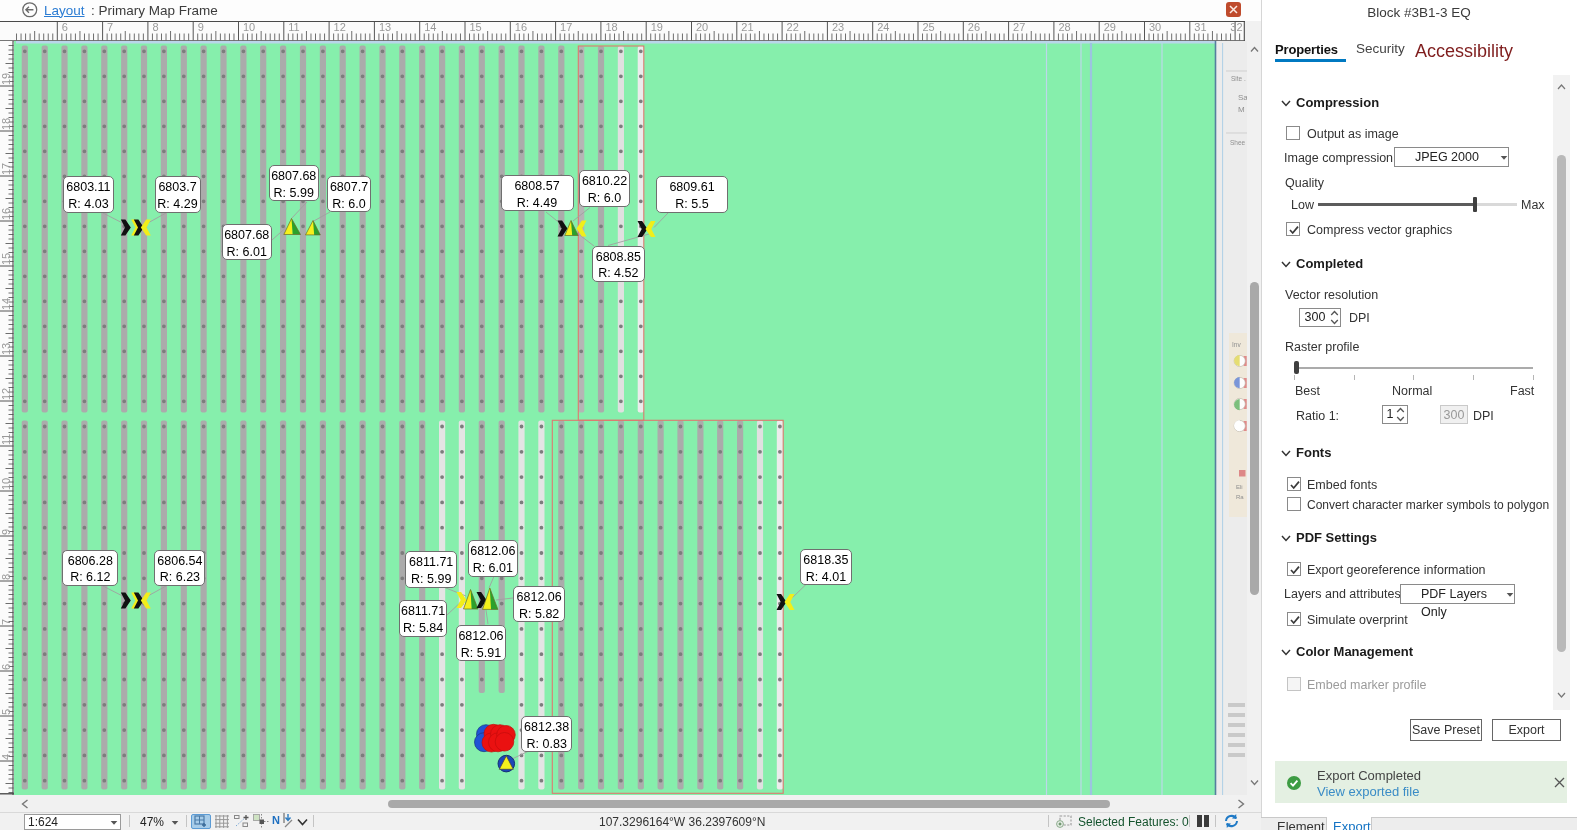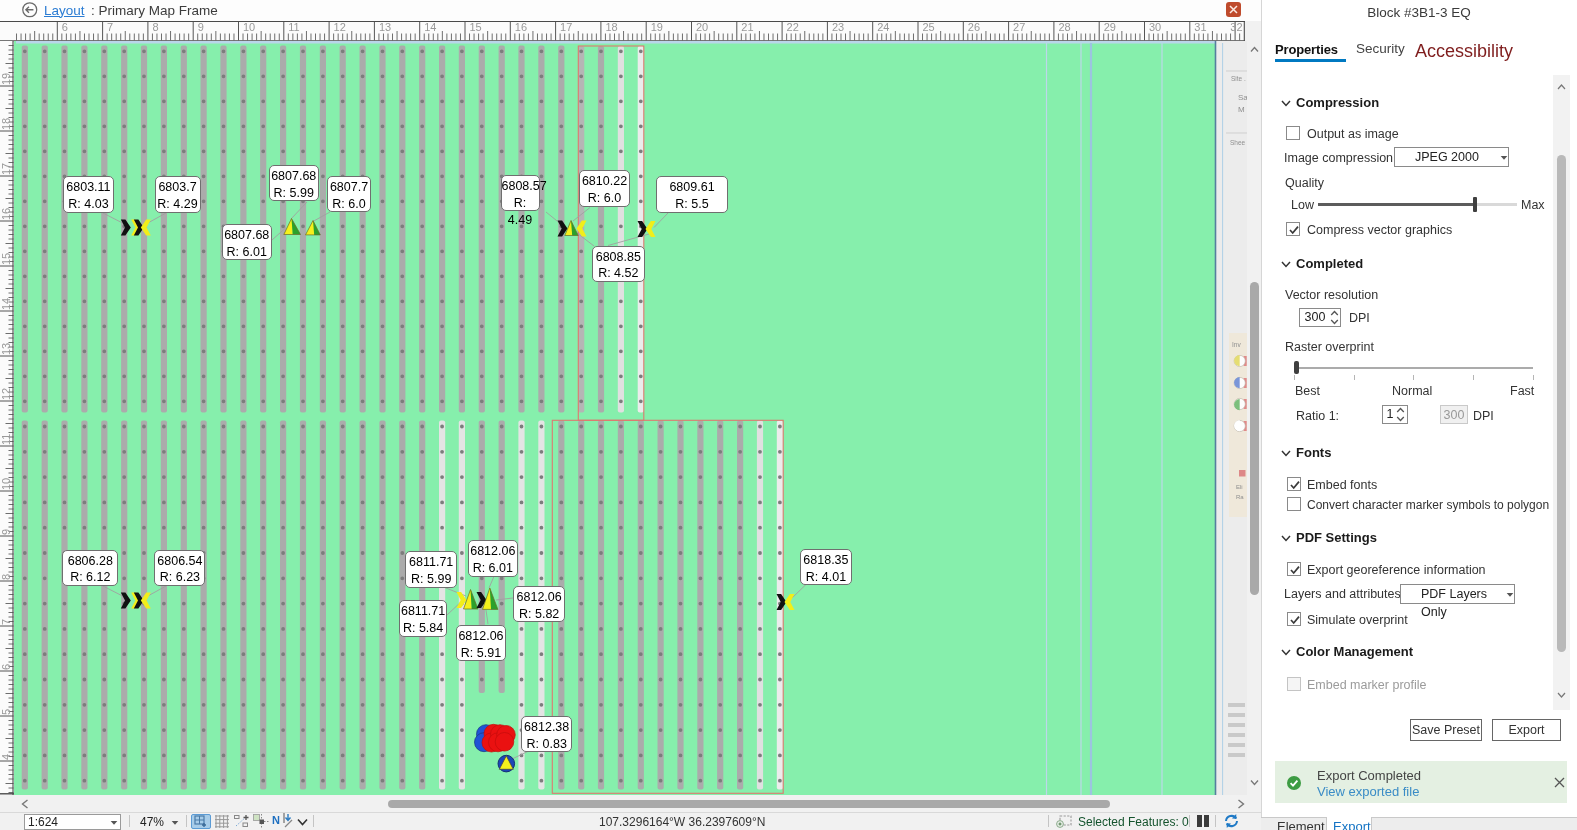--- a/index.html
+++ b/index.html
@@ -760,21 +760,21 @@
       <circle cx="504.5" cy="741.8" r="9.3" fill="#ea1111" stroke="#c40c0c" stroke-width="0.7"></circle>
       <circle cx="506.3" cy="763.6" r="8.3" fill="#1d46b8" stroke="#142f73" stroke-width="1"></circle>
       <polygon points="506.3,755.8 513.3,769.3 499.3,769.3" fill="#f5f01c" stroke="#444" stroke-width="0.8"></polygon>
     </svg>
     <div class="abs" style="left:-13.5px;top:-41px;width:1577px;height:830px">
       <div class="lbl" style="left:62.8px;top:176.0px;width:51.3px">6803.11<br>R: 4.03</div>
       <div class="lbl" style="left:154.5px;top:176.0px;width:46.0px">6803.7<br>R: 4.29</div>
       <div class="lbl" style="left:268.6px;top:164.8px;width:50.3px">6807.68<br>R: 5.99</div>
       <div class="lbl" style="left:326.6px;top:175.8px;width:44.8px">6807.7<br>R: 6.0</div>
       <div class="lbl" style="left:221.6px;top:223.9px;width:50.3px">6807.68<br>R: 6.01</div>
-      <div class="lbl" style="left:500.5px;top:174.7px;width:39px">6808.57<br>R: 4.49</div>
+      <div class="lbl" style="left:500.5px;top:174.7px;width:73px">6808.57<br>R: 4.49</div>
       <div class="lbl" style="left:579.0px;top:170.0px;width:51.0px">6810.22<br>R: 6.0</div>
       <div class="lbl" style="left:656px;top:176.2px;width:72px">6809.61<br>R: 5.5</div>
       <div class="lbl" style="left:591.9px;top:245.5px;width:52.8px">6808.85<br>R: 4.52</div>
       <div class="lbl" style="left:62.3px;top:549.5px;width:56px">6806.28<br>R: 6.12</div>
       <div class="lbl" style="left:154.4px;top:549.5px;width:51.0px">6806.54<br>R: 6.23</div>
       <div class="lbl" style="left:405.0px;top:551.0px;width:52.4px">6811.71<br>R: 5.99</div>
       <div class="lbl" style="left:467.5px;top:540.2px;width:50.6px">6812.06<br>R: 6.01</div>
       <div class="lbl" style="left:399.0px;top:600.0px;width:48.2px">6811.71<br>R: 5.84</div>
       <div class="lbl" style="left:513.0px;top:585.8px;width:52.3px">6812.06<br>R: 5.82</div>
       <div class="lbl" style="left:455.7px;top:624.6px;width:50.6px">6812.06<br>R: 5.91</div>
@@ -900,21 +900,21 @@
     <path d="M1 2 L5 6.4 L9 2" fill="none" stroke="#333" stroke-width="1.5"></path>
   </svg>
 <div class="abs hd" style="left:1296px;top:256px">Completed</div>
 <div class="abs lab" style="left:1285px;top:287.5px">Vector resolution</div>
 <div class="abs spin" style="left:1299px;top:308px;width:42px">300</div>
 <svg class="abs" style="left:1329.5px;top:310px" width="9" height="15" viewBox="0 0 9 15">
     <path d="M1.2 5 L4.5 1.5 L7.8 5" fill="none" stroke="#555" stroke-width="1.3"></path>
     <path d="M1.2 10 L4.5 13.5 L7.8 10" fill="none" stroke="#555" stroke-width="1.3"></path>
   </svg>
 <div class="abs lab" style="left:1349px;top:311px">DPI</div>
-<div class="abs lab" style="left:1285px;top:339.5px">Raster overprint</div>
+<div class="abs lab" style="left:1285px;top:339.5px">Raster profile</div>
 <div class="abs" style="left:1294px;top:367px;width:239px;height:1.6px;background:#ababab"></div>
 <div class="abs" style="left:1294px;top:375px;width:1px;height:5px;background:#b5b5b5"></div>
 <div class="abs" style="left:1354px;top:375px;width:1px;height:5px;background:#b5b5b5"></div>
 <div class="abs" style="left:1413px;top:375px;width:1px;height:5px;background:#b5b5b5"></div>
 <div class="abs" style="left:1473px;top:375px;width:1px;height:5px;background:#b5b5b5"></div>
 <div class="abs" style="left:1533px;top:375px;width:1px;height:5px;background:#b5b5b5"></div>
 <div class="abs" style="left:1294px;top:361px;width:4.5px;height:13px;background:#3f3f3f;border-radius:2px"></div>
 <div class="abs lab" style="left:1295px;top:383.5px">Best</div>
 <div class="abs lab" style="left:1392px;top:383.5px">Normal</div>
 <div class="abs lab" style="left:1510px;top:383.5px">Fast</div>

